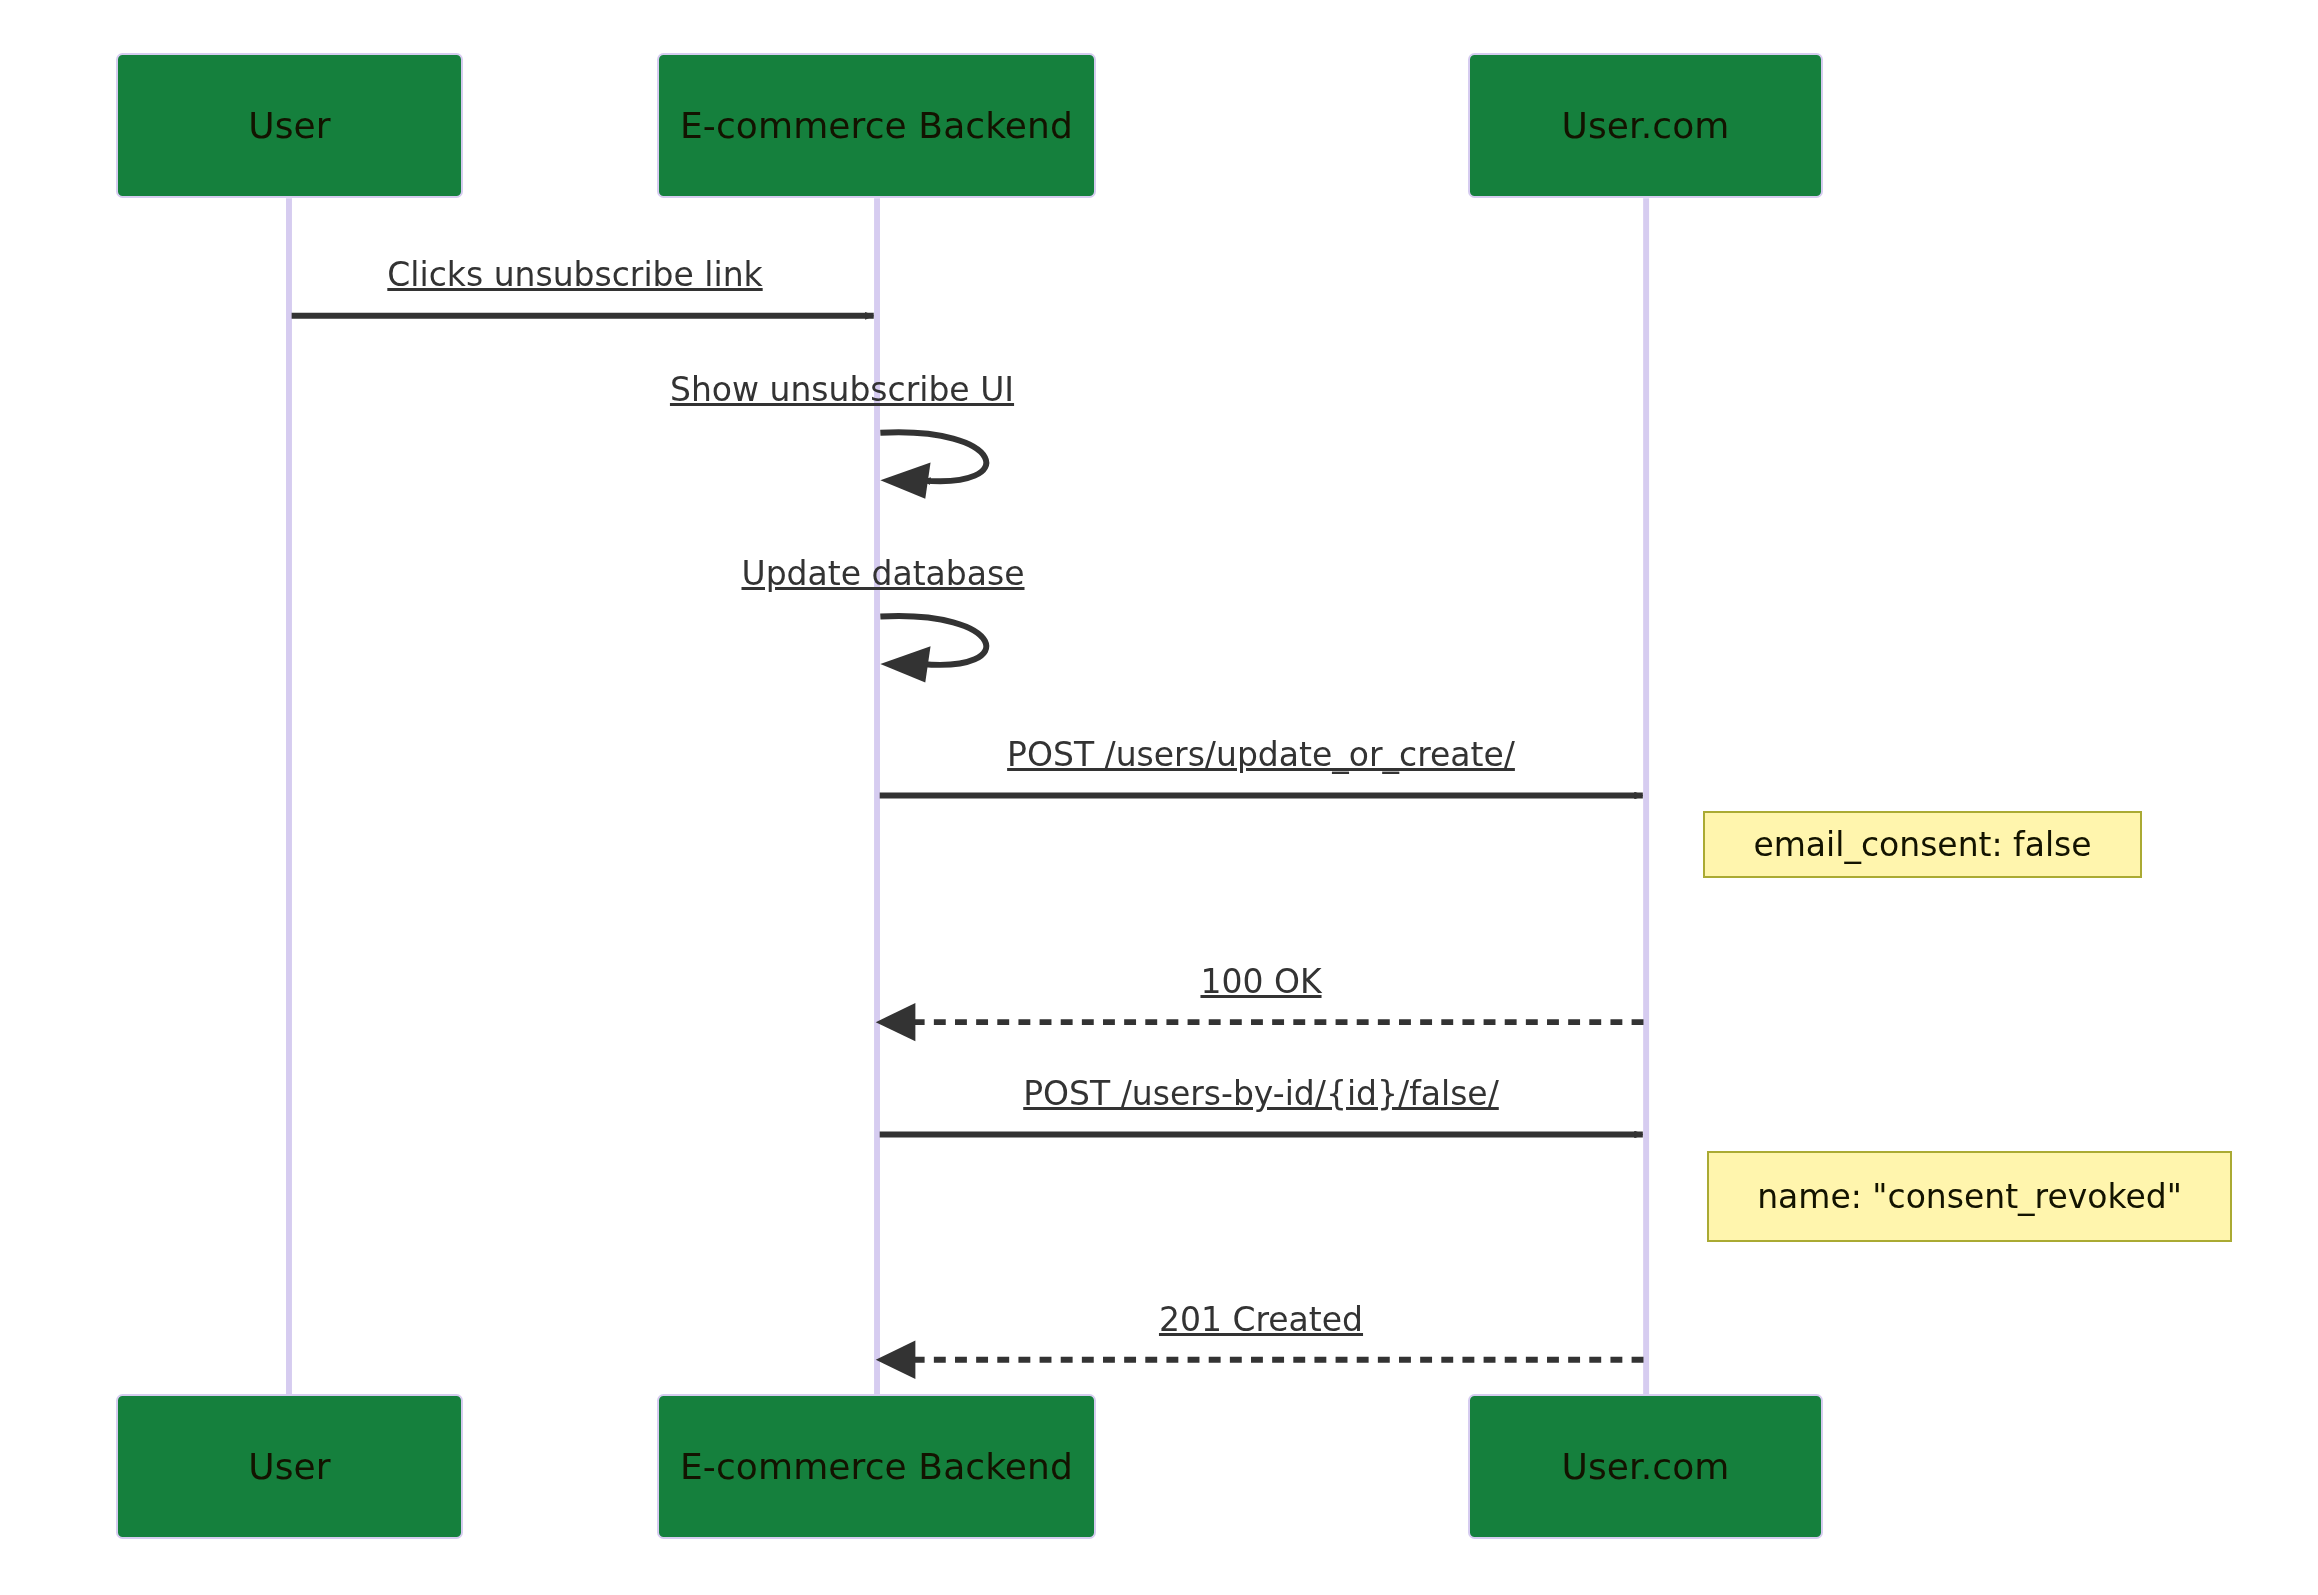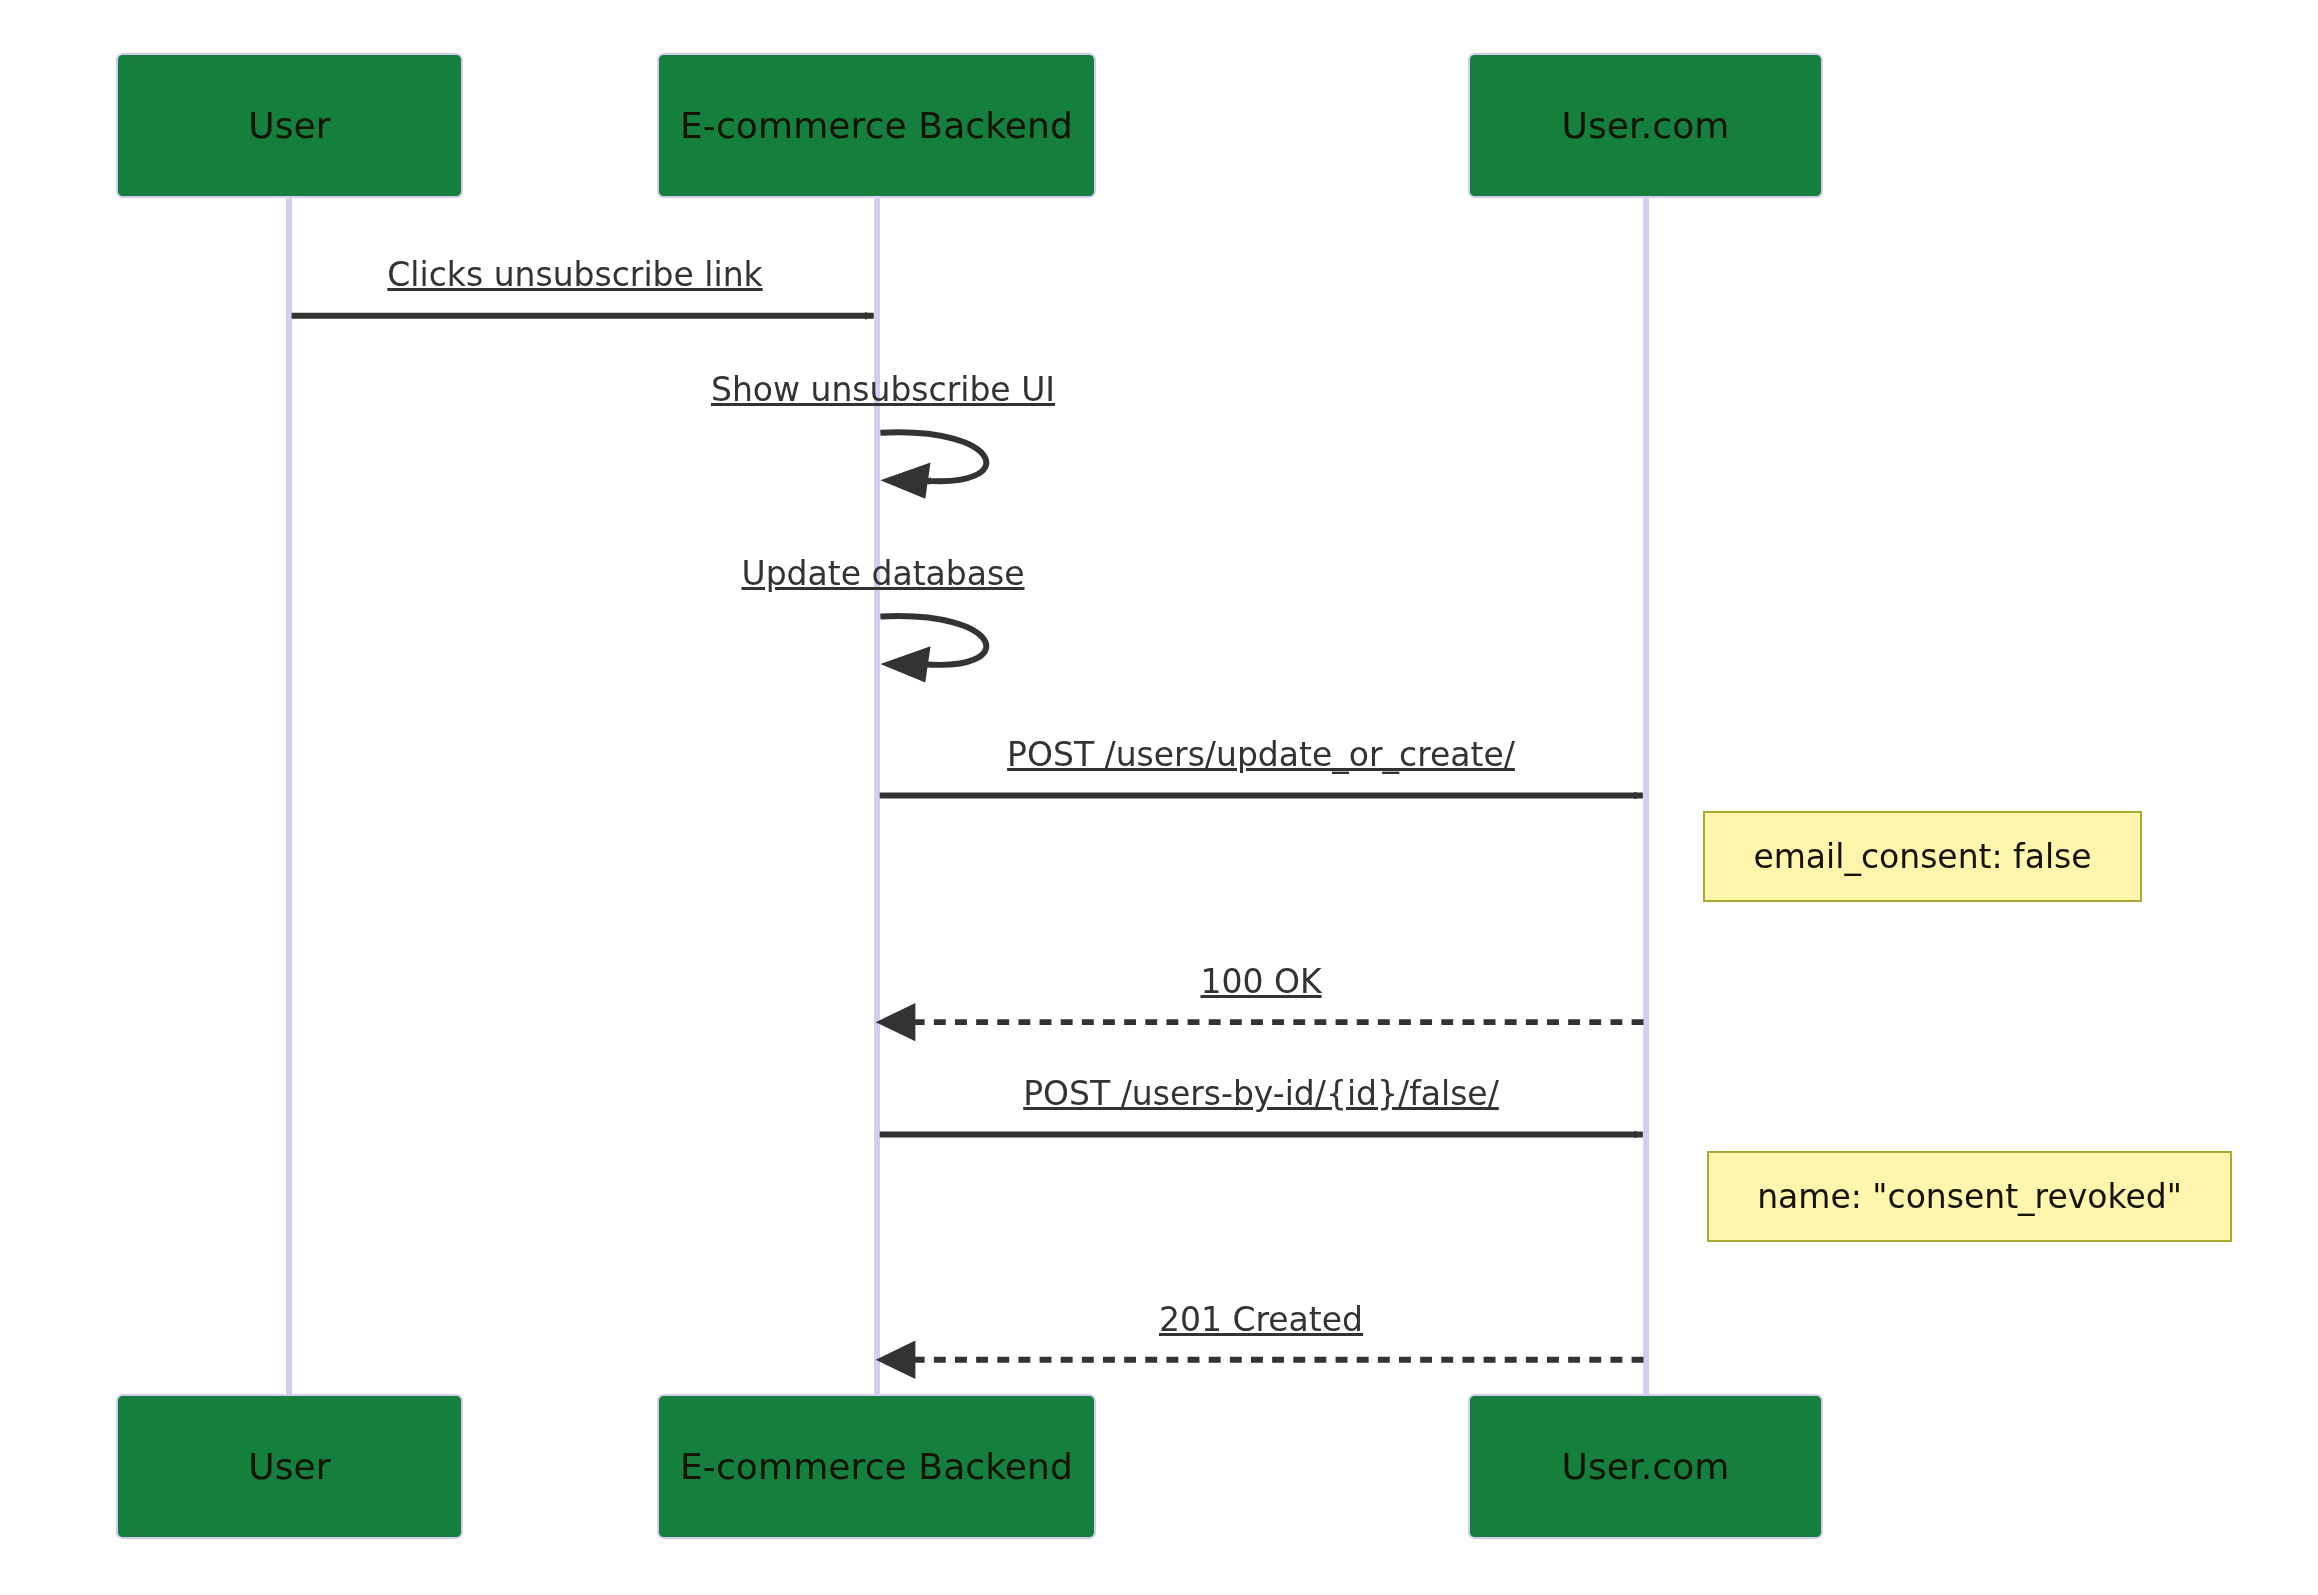--- a/index.html
+++ b/index.html
@@ -123,33 +123,33 @@
   <div class="participant-box" style="left:657px; top:1394px; width:439px; height:145px;">
     <span class="participant-label">E-commerce Backend</span>
   </div>
 
   <div class="participant-box" style="left:1468px; top:1394px; width:355px; height:145px;">
     <span class="participant-label">User.com</span>
   </div>
 
   <div class="msg-label" style="left:575px; top:255px;">Clicks unsubscribe link</div>
 
-  <div class="msg-label" style="left:883px; top:370px;">Show unsubscribe UI</div>
+  <div class="msg-label" style="left:842px; top:370px;">Show unsubscribe UI</div>
 
   <div class="msg-label" style="left:883px; top:554px;">Update database</div>
 
   <div class="msg-label" style="left:1261px; top:735px;">POST /users/update_or_create/</div>
 
   <div class="msg-label" style="left:1261px; top:962px;">100 OK</div>
 
   <div class="msg-label" style="left:1261px; top:1074px;">POST /users-by-id/{id}/false/</div>
 
   <div class="msg-label" style="left:1261px; top:1300px;">201 Created</div>
 
-  <div class="note-box" style="left:1703px; top:811px; width:439px; height:91px;">
+  <div class="note-box" style="left:1703px; top:811px; width:439px; height:67px;">
     <span class="note-label">email_consent: false</span>
   </div>
 
   <div class="note-box" style="left:1707px; top:1151px; width:525px; height:91px;">
     <span class="note-label">name: "consent_revoked"</span>
   </div>
 
 </div>
 
 

